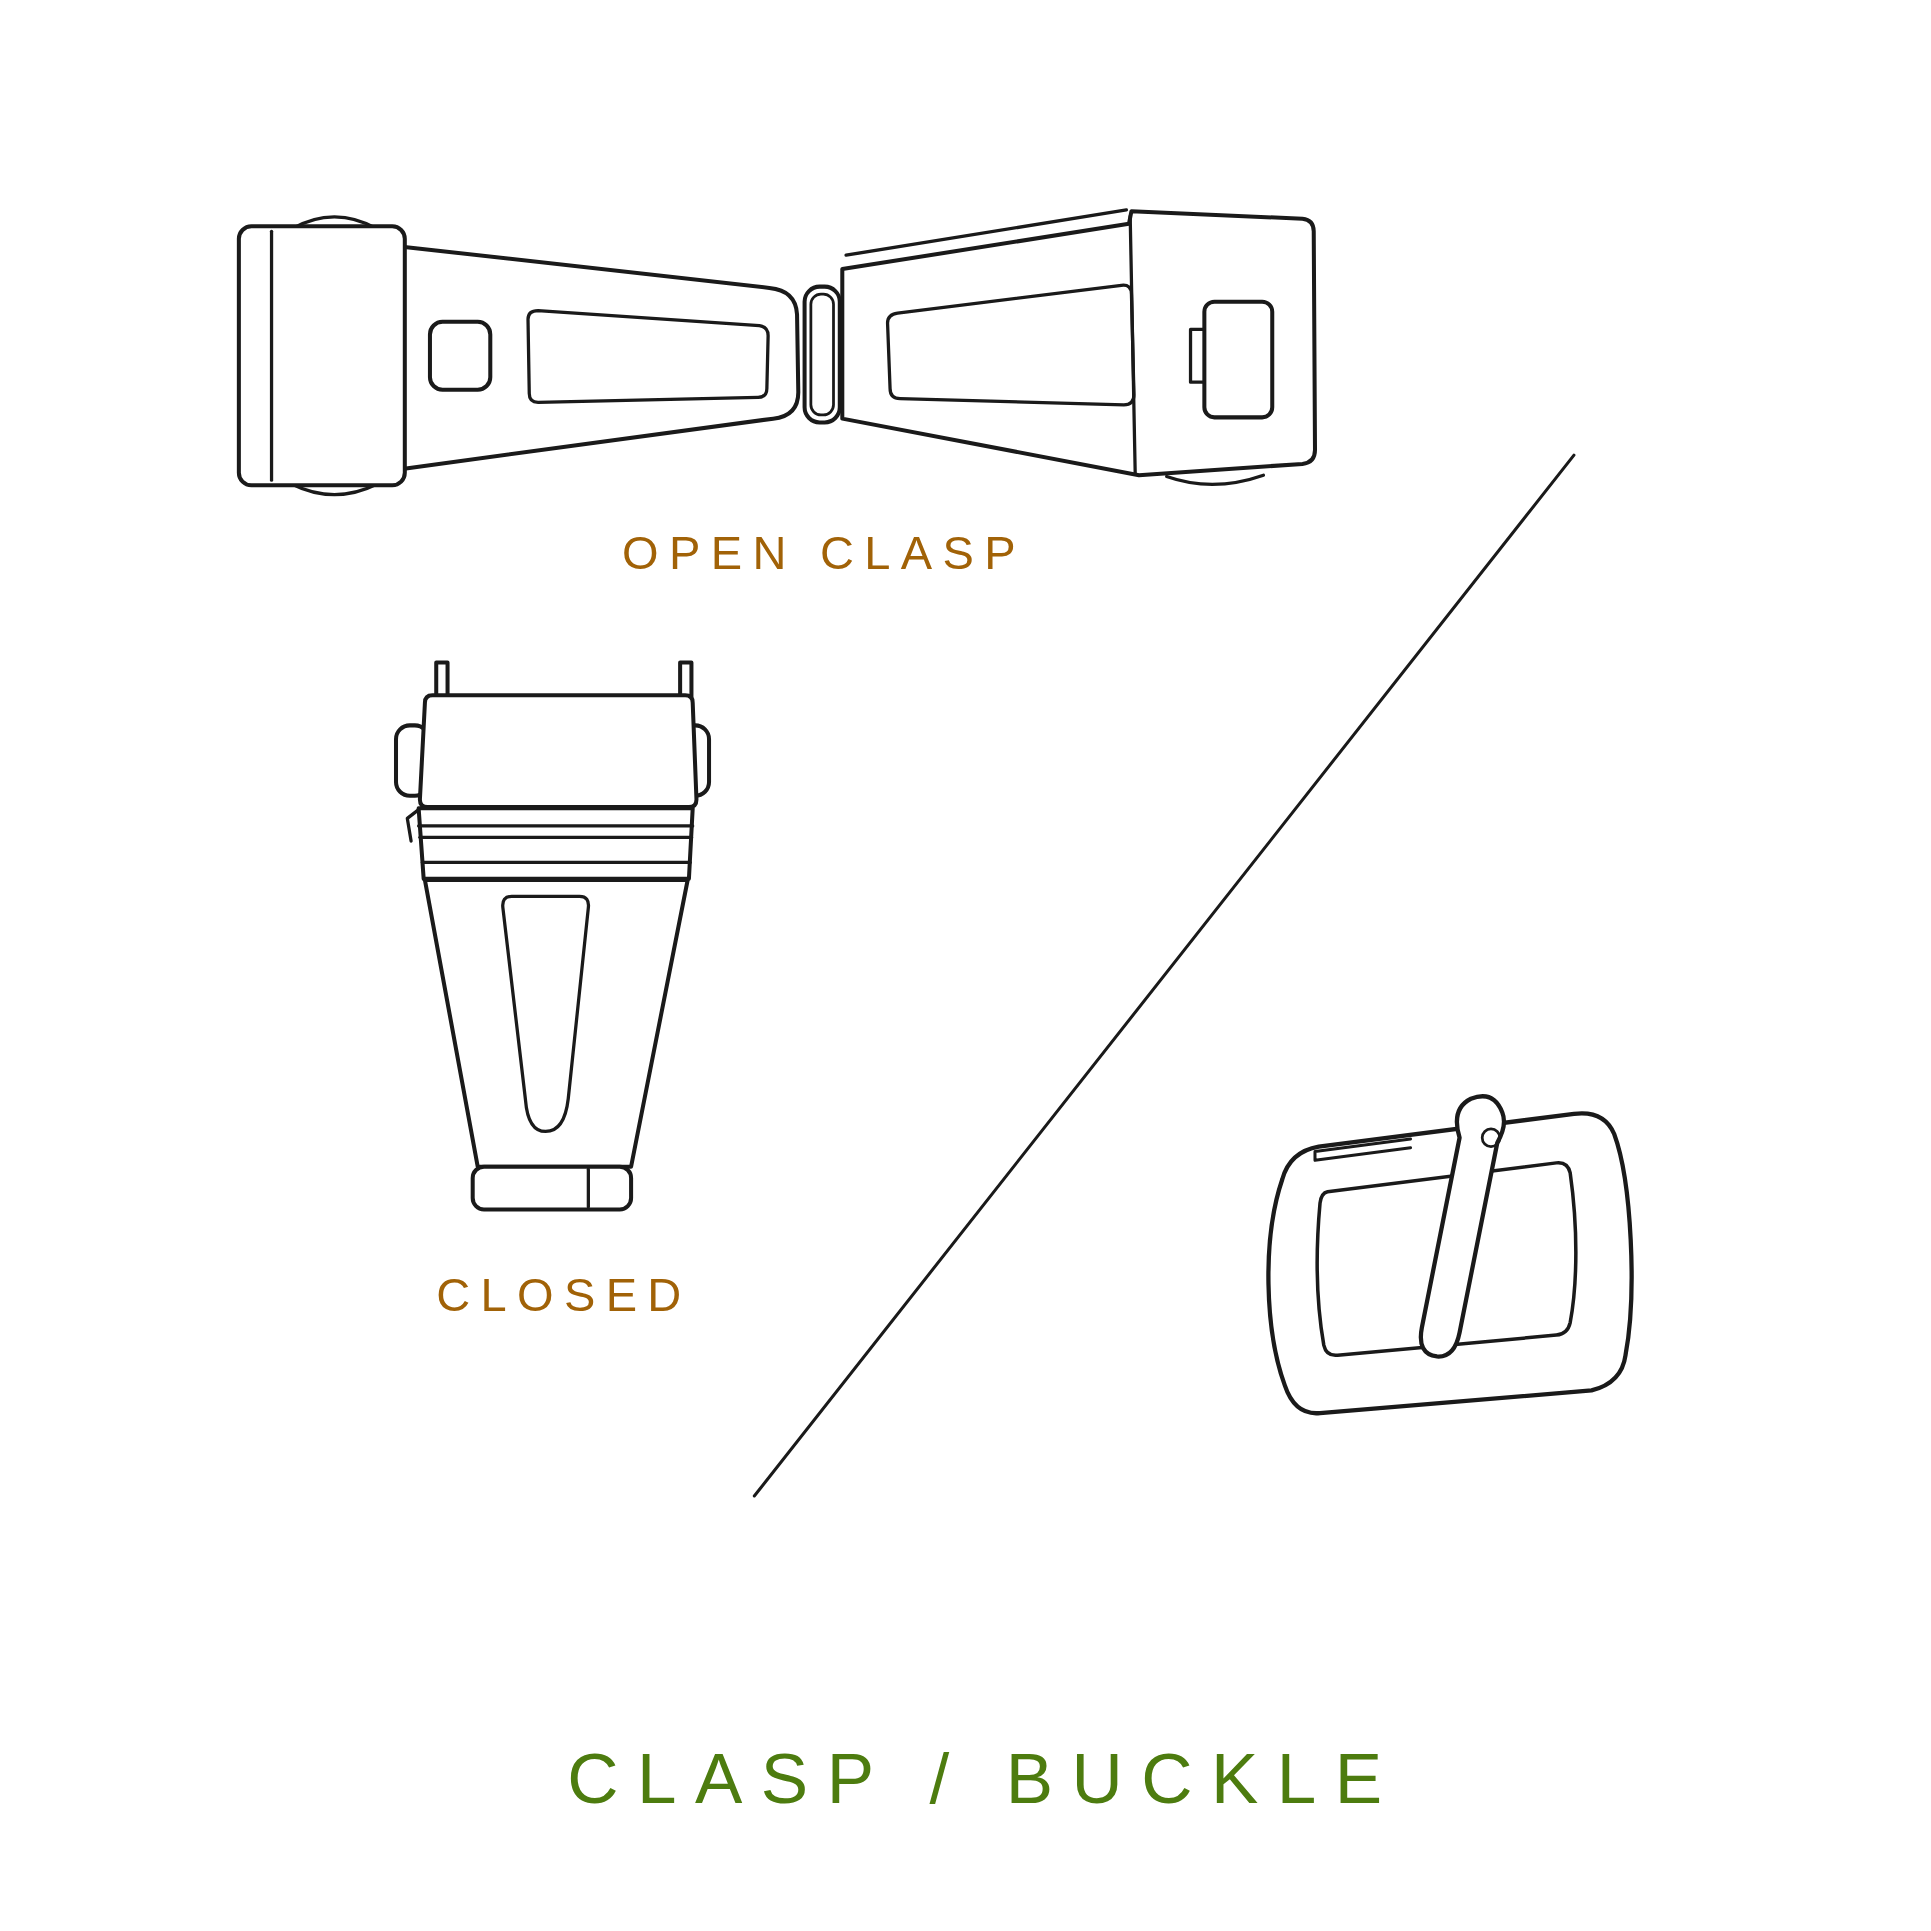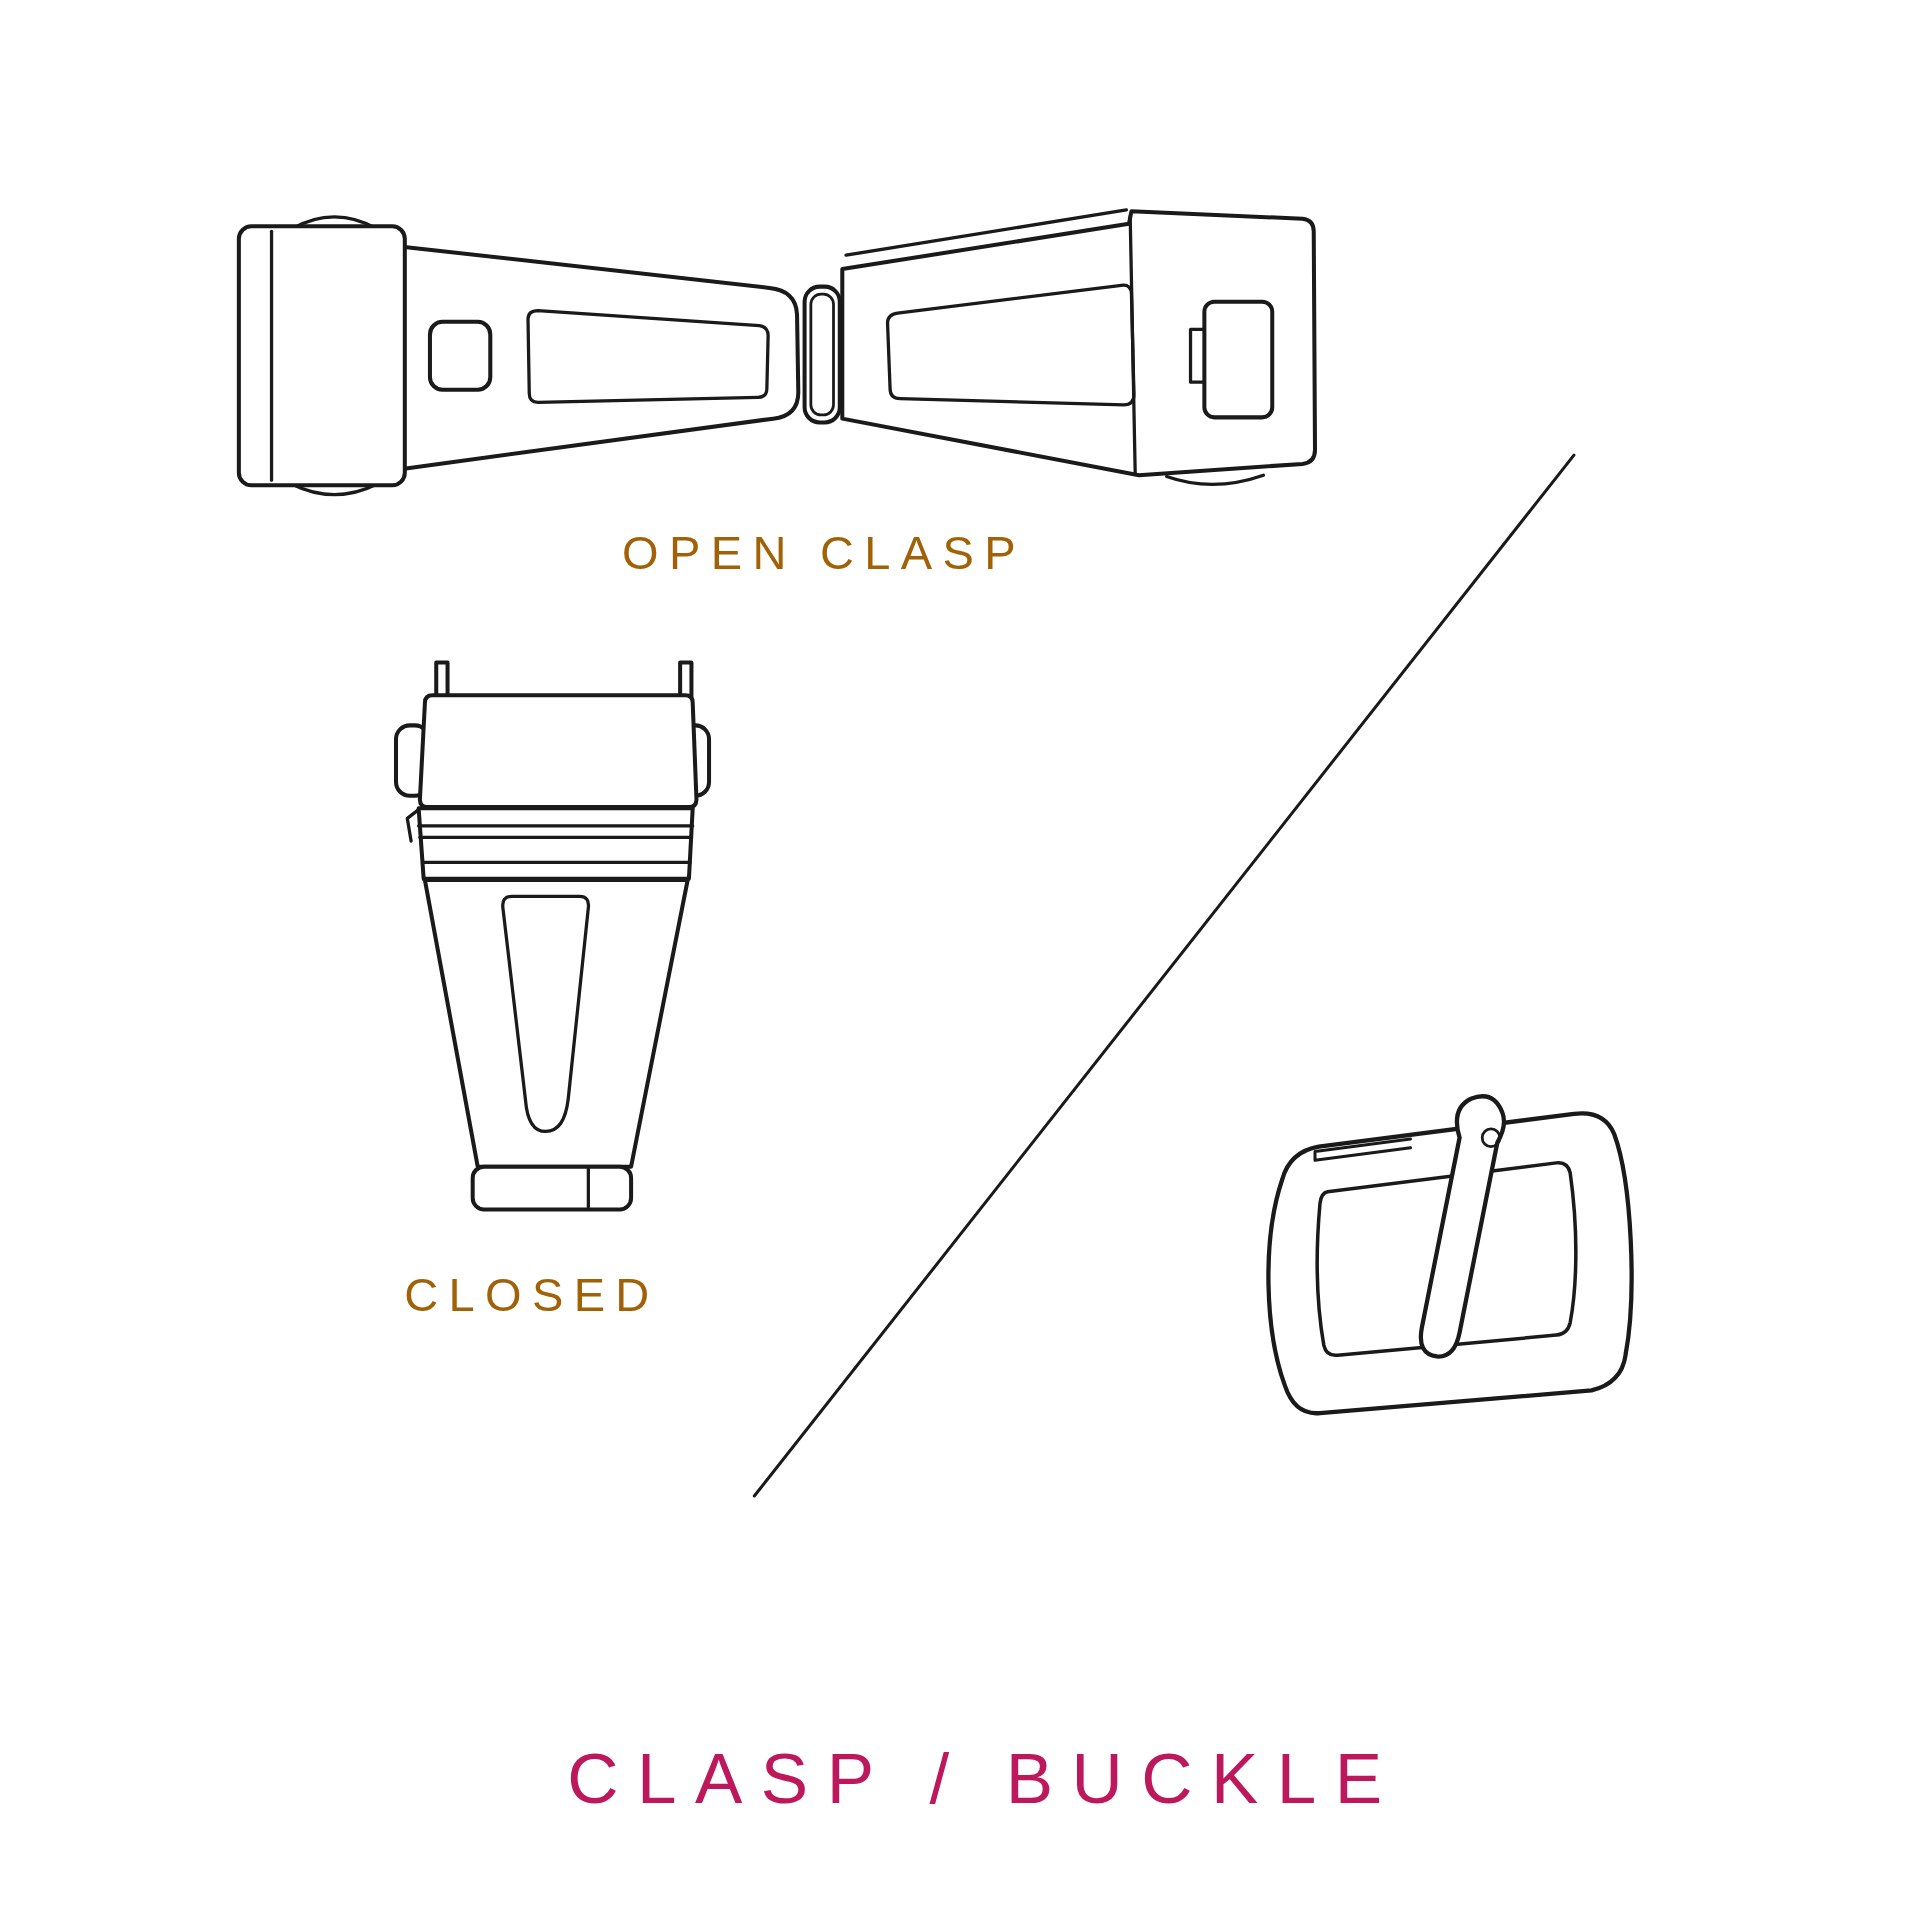--- a/index.html
+++ b/index.html
@@ -8,21 +8,21 @@
     font-family:"Liberation Sans",sans-serif;
   }
   .art{position:absolute;left:0;top:0;}
   .label{
     position:absolute;transform:translateX(-50%);
     color:#a16207;font-size:47px;letter-spacing:0.22em;font-weight:400;
     white-space:nowrap;
   }
   .title{
     position:absolute;transform:translateX(-50%);
-    color:#be185d;font-size:71px;letter-spacing:0.26em;font-weight:400;
+    color:#4d7c0f;font-size:71px;letter-spacing:0.26em;font-weight:400;
     white-space:nowrap;
   }
 </style>
 </head>
 <body>
 
 <div>
 
   <svg class="art" width="1931" height="1931" viewBox="0 0 1536 1536" fill="none" stroke="#1a1a1a" stroke-linejoin="round" stroke-linecap="round">
 
@@ -84,18 +84,18 @@
 
       <path fill="#ffffff" d="M 1131 1056 L 1161 905 Q 1154 882 1170 874 Q 1188 867 1195 885 Q 1199 895 1191 909 L 1161 1060 Q 1157 1080 1143 1079 Q 1127 1077 1131 1056 Z"></path>
       <circle stroke-width="2.2" cx="1186" cy="905" r="7"></circle>
     </g>
 
     <line stroke-width="2.4" x1="1252" y1="362" x2="600" y2="1190"></line>
   </svg>
 
   <div class="label" style="left:824px; top:525px;">OPEN CLASP</div>
 
-  <div class="label" style="left:532px; top:1267px;">CLOSED</div>
+  <div class="label" style="left:564px; top:1267px;">CLOSED</div>
 
   <div class="title" style="left:984px; top:1738px;">CLASP / BUCKLE</div>
 
 </div>
 
 
 </body></html>

